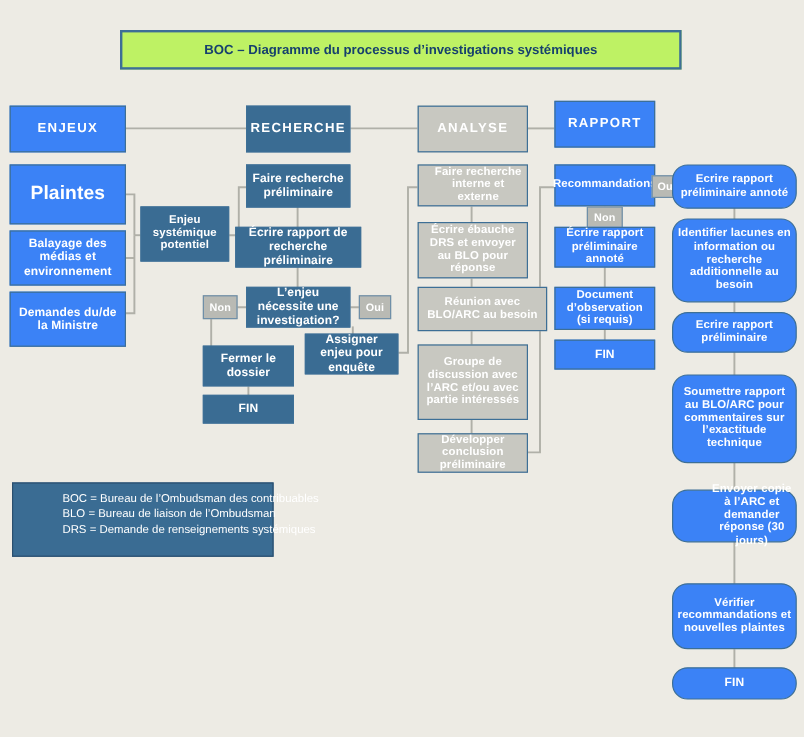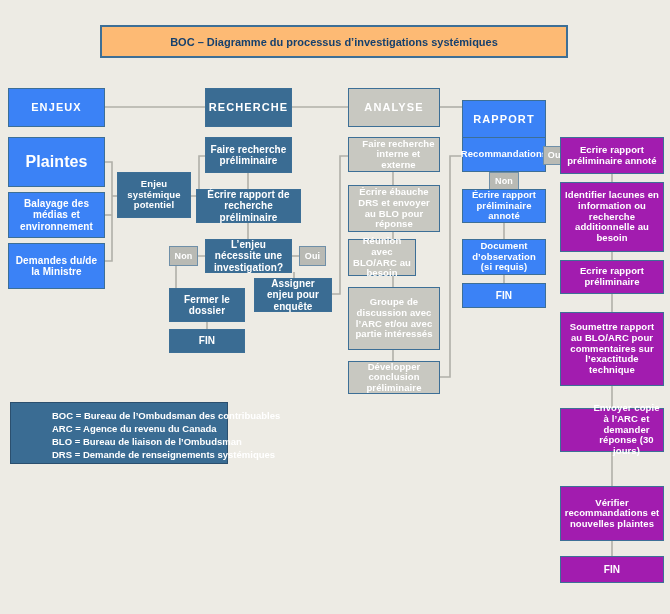--- a/index.html
+++ b/index.html
@@ -23,43 +23,43 @@
     text-align:center;
     color:#ffffff;
     font-weight:bold;
     line-height:1.12;
     letter-spacing:.1px;
     padding:2px 3px;
   }
   .tan   {background:#3b82f6;}
   .blue  {background:#3a6c93;}
   .grey  {background:#c8c8c1;}
-  .navy  {background:#a21caf;}
+  .navy  {background:#3b82f6;border-radius:13px;}
   .tag   {background:#b9bab4;border:1px solid #6f8fa8;color:#ffffff;font-size:9px;}
 
   .hdr{font-size:11px;letter-spacing:1.1px;}
 
   
   #titlebar{
     position:absolute;left:100px;top:25px;width:468px;height:33px;
-    background:#fdba74;border:2px solid #3d6f96;
+    background:#bef264;border:2px solid #3d6f96;
     display:flex;align-items:center;justify-content:center;
     box-sizing:border-box;
   }
   #titlebar span{color:#16406d;font-size:11px;font-weight:bold;}
 
   
   #legend{
     position:absolute;left:10px;top:402px;width:218px;height:62px;
     background:#3a6c93;border:1px solid #2b4f6e;
     box-sizing:border-box;
     padding:6px 8px;
   }
   #legend div{
-    color:#ffffff;font-size:9.5px;font-weight:bold;line-height:1.38;
+    color:#ffffff;font-size:9.5px;font-weight:normal;line-height:1.38;
     white-space:nowrap;
     padding-left:33px;
   }
 </style>
 </head>
 <body>
 
 <div id="canvas">
 
   <svg id="wires" viewBox="0 0 670 614" xmlns="http://www.w3.org/2000/svg">
@@ -111,21 +111,21 @@
   <div id="titlebar">
     <span>BOC – Diagramme du processus d’investigations systémiques</span>
   </div>
 
   <div class="bx tan hdr" style="left:8px;top:88px;width:97px;height:39px;">ENJEUX</div>
 
   <div class="bx blue hdr" style="left:205px;top:88px;width:87px;height:39px;">RECHERCHE</div>
 
   <div class="bx grey hdr" style="left:348px;top:88px;width:92px;height:39px;">ANALYSE</div>
 
-  <div class="bx tan hdr" style="left:462px;top:100px;width:84px;height:39px;">RAPPORT</div>
+  <div class="bx tan hdr" style="left:462px;top:84px;width:84px;height:39px;">RAPPORT</div>
 
   <div class="bx tan" style="left:8px;top:137px;width:97px;height:50px;font-size:16px;">Plaintes</div>
 
   <div class="bx tan" style="left:8px;top:192px;width:97px;height:46px;font-size:10px;">Balayage des médias et environnement</div>
 
   <div class="bx tan" style="left:8px;top:243px;width:97px;height:46px;font-size:10px;">Demandes du/de la Ministre</div>
 
   <div class="bx blue" style="left:117px;top:172px;width:74px;height:46px;font-size:9.5px;">Enjeu systémique potentiel</div>
 
   <div class="bx blue" style="left:205px;top:137px;width:87px;height:36px;font-size:10px;">Faire recherche préliminaire</div>
@@ -141,21 +141,21 @@
   <div class="bx blue" style="left:169px;top:288px;width:76px;height:34px;font-size:10px;">Fermer le dossier</div>
 
   <div class="bx blue" style="left:169px;top:329px;width:76px;height:24px;font-size:10px;">FIN</div>
 
   <div class="bx blue" style="left:254px;top:278px;width:78px;height:34px;font-size:10px;">Assigner enjeu pour enquête</div>
 
   <div class="bx grey" style="left:348px;top:137px;width:92px;height:35px;font-size:9.5px;padding-left:12px;">Faire recherche interne et externe</div>
 
   <div class="bx grey" style="left:348px;top:185px;width:92px;height:47px;font-size:9.5px;">Écrire ébauche DRS et envoyer au BLO pour réponse</div>
 
-  <div class="bx grey" style="left:348px;top:239px;width:68px;height:37px;font-size:9.5px;">Réunion avec BLO/ARC au besoin</div>
+  <div class="bx grey" style="left:348px;top:239px;width:108px;height:37px;font-size:9.5px;">Réunion avec BLO/ARC au besoin</div>
 
   <div class="bx grey" style="left:348px;top:287px;width:92px;height:63px;font-size:9.5px;">Groupe de discussion avec l’ARC et/ou avec partie intéressés</div>
 
   <div class="bx grey" style="left:348px;top:361px;width:92px;height:33px;font-size:9.5px;">Développer conclusion préliminaire</div>
 
   <div class="bx tan" style="left:462px;top:137px;width:84px;height:35px;font-size:9.5px;">Recommandations</div>
 
   <div class="bx tag" style="left:543px;top:146px;width:25px;height:19px;">Oui</div>
 
   <div class="bx tag" style="left:489px;top:172px;width:30px;height:19px;">Non</div>
@@ -175,18 +175,17 @@
   <div class="bx navy" style="left:560px;top:312px;width:104px;height:74px;font-size:9.5px;">Soumettre rapport au BLO/ARC pour commentaires sur l’exactitude technique</div>
 
   <div class="bx navy" style="left:560px;top:408px;width:104px;height:44px;font-size:9.5px;padding-left:32px;">Envoyer copie à l’ARC et demander réponse (30 jours)</div>
 
   <div class="bx navy" style="left:560px;top:486px;width:104px;height:55px;font-size:9.5px;">Vérifier recommandations et nouvelles plaintes</div>
 
   <div class="bx navy" style="left:560px;top:556px;width:104px;height:27px;font-size:10px;">FIN</div>
 
   <div id="legend">
     <div>BOC = Bureau de l’Ombudsman des contribuables</div>
-    <div>ARC = Agence du revenu du Canada</div>
     <div>BLO = Bureau de liaison de l’Ombudsman</div>
     <div>DRS = Demande de renseignements systémiques</div>
   </div>
 
 </div>
 
 </body></html>

